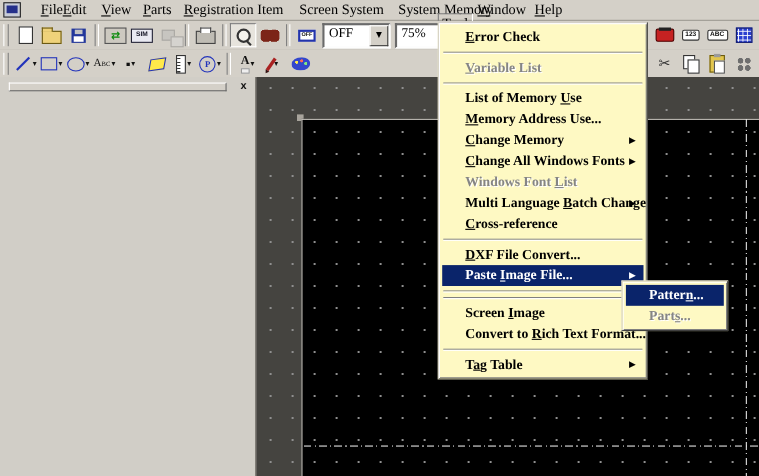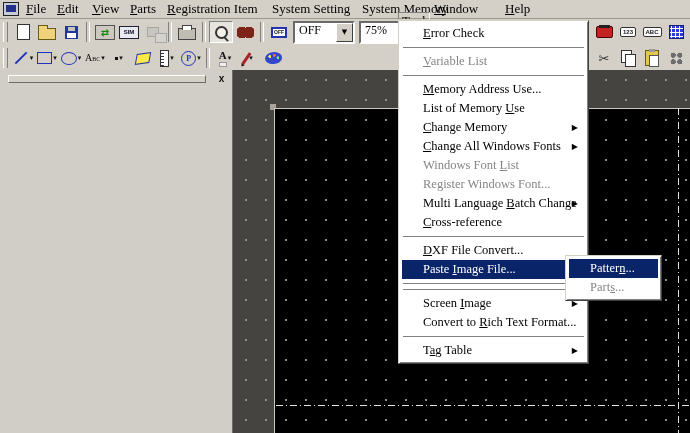--- a/index.html
+++ b/index.html
@@ -5,30 +5,30 @@
   html,body{margin:0;padding:0;}
   #screen{position:relative;width:690px;height:433px;background:#d4d0c8;overflow:hidden;
           font-family:"Liberation Serif","DejaVu Serif",serif;font-size:13px;color:#000;
           -webkit-font-smoothing:none;}
   
   #menubar{position:absolute;left:0;top:0;right:0;height:18px;background:#d4d0c8;border-bottom:1px solid #9a968e;}
   #app-icon{position:absolute;left:3px;top:2px;width:14px;height:12px;border:1px solid #222;background:#c8ccd8;}
   #app-icon::before{content:"";position:absolute;left:2px;top:2px;right:2px;bottom:3px;background:#25308a;}
   #menubar-items span.mb-item{position:absolute;top:1px;height:15px;line-height:15px;padding:0 3px;cursor:default;}
   #menubar-items span.mb-item u{text-underline-offset:1px;}
-  #menubar-items span:nth-child(1){left:23px;}
+  #menubar-items span:nth-child(1){left:34px;}
   #menubar-items span:nth-child(2){left:54px;}
   #menubar-items span:nth-child(3){left:89px;}
   #menubar-items span:nth-child(4){left:127px;}
   #menubar-items span:nth-child(5){left:164px;}
   #menubar-items span:nth-child(6){left:269px;}
   #menubar-items span:nth-child(7){left:359px;}
   #menubar-items span:nth-child(8){left:398px;}
   #menubar-items span:nth-child(9){left:431px;}
-  #menubar-items span:nth-child(10){left:483px;margin-left:19px;}
+  #menubar-items span:nth-child(10){left:483px;}
   #menubar-items span.open{border:1px solid;border-color:#808080 #fff #fff #808080;top:0;height:16px;line-height:16px;margin-top:12px;}
   
   .toolbar{position:absolute;left:0;right:0;height:26px;background:#d4d0c8;}
   #tb1{top:19px;border-bottom:1px solid #bab6ae;}
   #tb2{top:45px;border-bottom:1px solid #9a968e;}
   .tb-left{position:absolute;left:2px;top:1px;height:24px;display:flex;align-items:center;}
   .tb-right{position:absolute;right:2px;top:1px;height:24px;display:flex;align-items:center;}
   .tgrip{width:3px;height:20px;border-left:1px solid #fff;border-right:1px solid #808080;margin:0 3px 0 1px;}
   .tsep{width:2px;height:20px;border-left:1px solid #808080;border-right:1px solid #fff;margin:0 3px;}
   .tbtn{width:24px;height:22px;display:flex;align-items:center;justify-content:center;position:relative;flex:none;}
@@ -119,23 +119,23 @@
           border-left:1px solid #c9c6bf;border-top:1px solid #c9c6bf;}
   #canvas-grip{position:absolute;left:37px;top:34px;width:6px;height:6px;background:#a8a49c;}
   #dots{position:absolute;left:0;top:0;right:0;bottom:0;pointer-events:none;
         background-image:radial-gradient(#8f8f8f 0.9px,transparent 1.3px);
         background-size:20px 20px;background-position:3px 0px;}
   .dashdot-h{position:absolute;left:43px;right:0;top:335px;height:1px;pointer-events:none;
      background-image:repeating-linear-gradient(90deg,#e2e2e2 0 7px,transparent 7px 10px,#e2e2e2 10px 11px,transparent 11px 14px);}
   .dashdot-v{position:absolute;top:38px;bottom:0;left:445px;width:1px;pointer-events:none;
      background-image:repeating-linear-gradient(180deg,#e2e2e2 0 7px,transparent 7px 10px,#e2e2e2 10px 11px,transparent 11px 14px);}
   
-  .menu-panel{position:absolute;background:#ffffff;border:1px solid;border-color:#d4d0c8 #404040 #404040 #d4d0c8;
+  .menu-panel{position:absolute;background:#fef9c3;border:1px solid;border-color:#d4d0c8 #404040 #404040 #d4d0c8;
               box-shadow:inset 1px 1px 0 #fff, inset -1px -1px 0 #808080;padding:3px 1px;z-index:50;
-              font-size:12.5px;}
+              font-size:12.5px;font-weight:bold;}
   #tool-menu{left:398px;top:20px;width:187px;}
   #paste-submenu{left:565px;top:255px;width:93px;}
   .mitem{position:relative;height:19px;line-height:19px;padding-left:21px;margin:0 2px;white-space:nowrap;cursor:default;}
   .mitem .marrow{position:absolute;right:7px;top:0;font-size:8px;font-family:"DejaVu Sans",sans-serif;}
   .mitem.disabled{color:#858585;text-shadow:1px 1px 0 #fff;}
   .mitem.hl{background:#0a246a;color:#fff;text-shadow:none;}
   .msep{height:0;border-top:1px solid #808080;border-bottom:1px solid #fff;margin:4px 3px 3px;}
   u{text-underline-offset:1px;}
 </style>
 </head>
@@ -144,21 +144,21 @@
 <div id="screen">
 
   <div id="menubar">
     <span id="app-icon"></span>
     <div id="menubar-items">
         <span class="mb-item"><u>F</u>ile</span>
         <span class="mb-item"><u>E</u>dit</span>
         <span class="mb-item"><u>V</u>iew</span>
         <span class="mb-item"><u>P</u>arts</span>
         <span class="mb-item"><u>R</u>egistration Item</span>
-        <span class="mb-item">System Setting</span>
+        <span class="mb-item">Screen System</span>
         <span class="mb-item">System Memory</span>
         <span class="mb-item open"><u>T</u>ool</span>
         <span class="mb-item"><u>W</u>indow</span>
         <span class="mb-item"><u>H</u>elp</span>
       </div>
   </div>
 
   <div id="tb1" class="toolbar">
     <div class="tb-left" id="tb1-left">
         <div class="tgrip"></div>
@@ -299,26 +299,25 @@
     <div id="dots"></div>
     <div class="dashdot-h"></div>
     <div class="dashdot-v"></div>
   </div>
 
   <div id="tool-menu" class="menu-panel">
       <div class="mitem"><u>E</u>rror Check</div>
       <div class="msep"></div>
       <div class="mitem disabled"><u>V</u>ariable List</div>
       <div class="msep"></div>
+      <div class="mitem">List of Memory <u>U</u>se</div>
       <div class="mitem"><u>M</u>emory Address Use...</div>
-      <div class="mitem">List of Memory <u>U</u>se</div>
       <div class="mitem"><u>C</u>hange Memory<span class="marrow">▶</span></div>
       <div class="mitem"><u>C</u>hange All Windows Fonts<span class="marrow">▶</span></div>
       <div class="mitem disabled">Windows Font <u>L</u>ist</div>
-      <div class="mitem disabled">Register Windows Font...</div>
       <div class="mitem">Multi Language <u>B</u>atch Change<span class="marrow">▶</span></div>
       <div class="mitem"><u>C</u>ross-reference</div>
       <div class="msep"></div>
       <div class="mitem"><u>D</u>XF File Convert...</div>
       <div class="mitem hl">Paste <u>I</u>mage File...<span class="marrow">▶</span></div>
       <div class="msep"></div>
       <div class="msep"></div>
       <div class="mitem">Screen <u>I</u>mage<span class="marrow">▶</span></div>
       <div class="mitem">Convert to <u>R</u>ich Text Format...</div>
       <div class="msep"></div>

